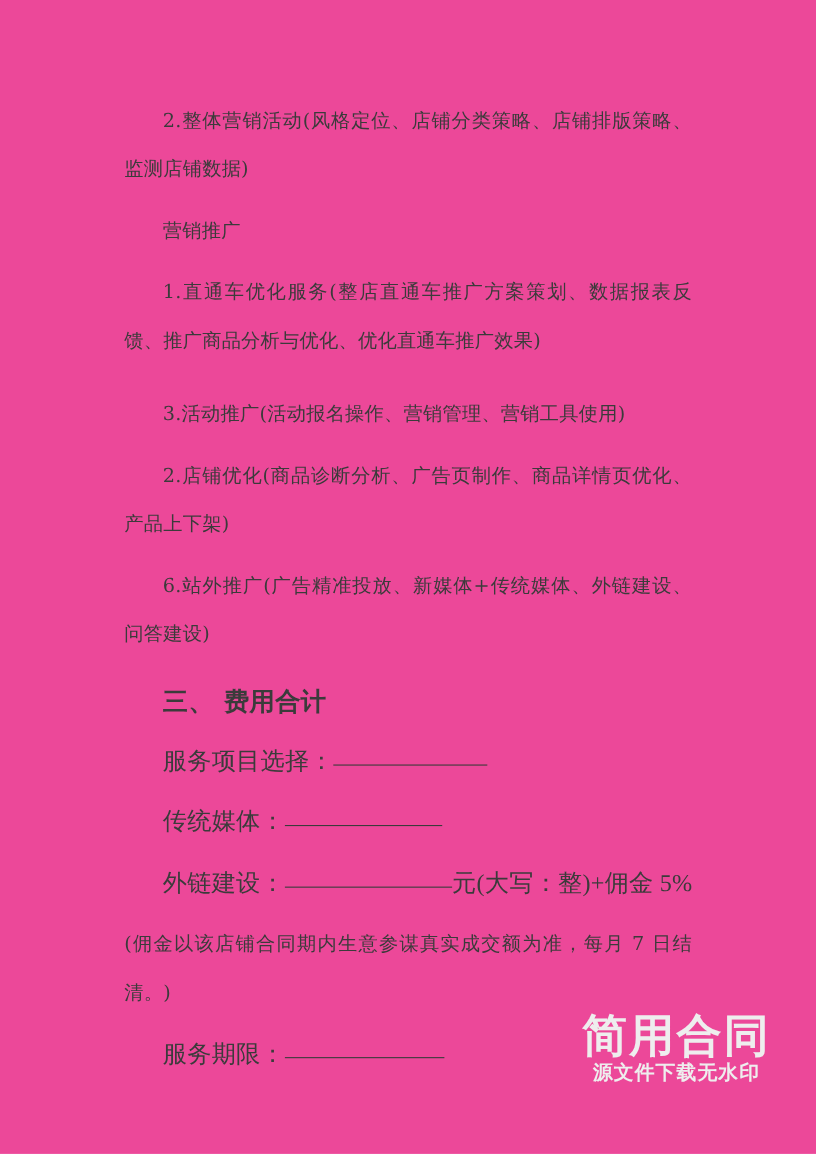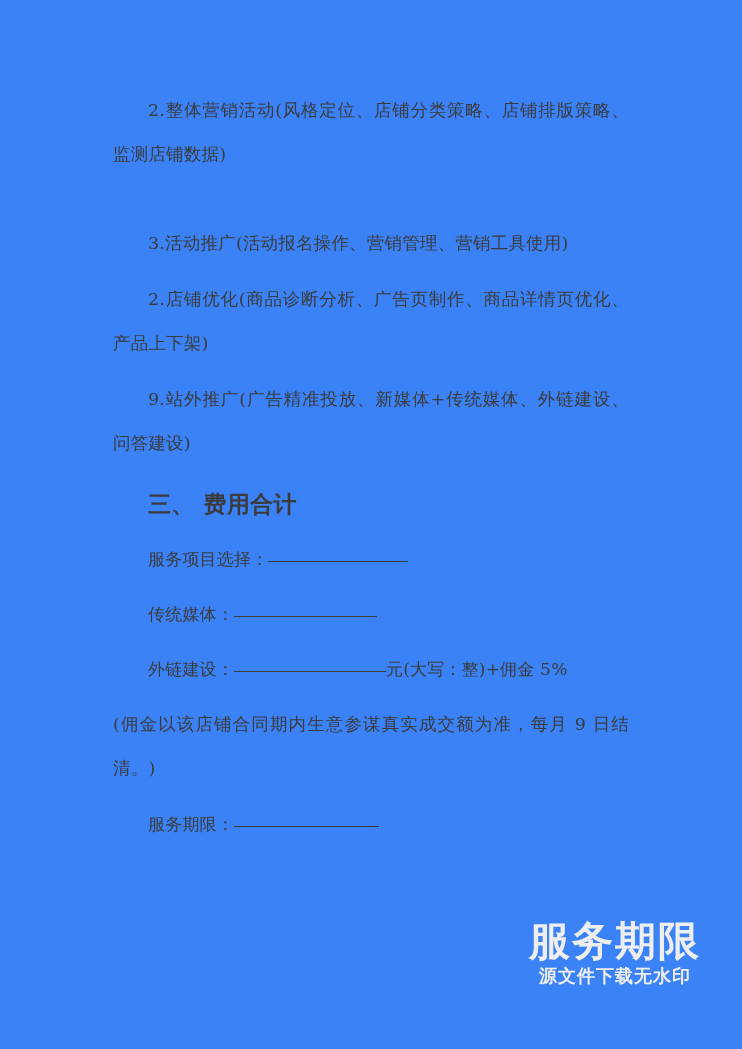--- a/index.html
+++ b/index.html
@@ -13,21 +13,21 @@
     position: relative;
     overflow: hidden;
     font-family: "DejaVu Serif", "Liberation Serif", serif;
     color: #3b3b3b;
     -webkit-font-smoothing: antialiased;
   }
 
   .page {
     position: absolute;
     inset: 0;
-    background: #3b82f6;
+    background: #ec4899;
   }
 
   .content {
     position: absolute;
     left: 113px;
     top: 88px;
     width: 516px;
   }
 
   
@@ -55,40 +55,41 @@
   }
   .heading .num {
     margin-right: 9px;
   }
 
   .spacer-sm { height: 11px; }
   .spacer-md { height: 16px; }
 
   
   .field {
-    font-size: 17px;
+    font-size: 22px;
     line-height: 44px;
     margin: 0;
     text-indent: 35px;
     white-space: nowrap;
     letter-spacing: 0.2px;
   }
   .field .blank {
     display: inline-block;
     border-bottom: 1.6px solid #3b3b3b;
     vertical-align: 3px;
     height: 17px;
   }
   .blank.w-long  { width: 140px; }
   .blank.w-mid   { width: 143px; }
   .blank.w-price { width: 152px; }
   .blank.w-short { width: 145px; }
 
   .field .suffix {
     margin-left: 0px;
+    font-family: Liberation Serif, serif;
   }
 
   
   .watermark {
     position: absolute;
     left: 500px;
     top: 918px;
     width: 230px;
     text-align: center;
     pointer-events: none;
@@ -117,38 +118,40 @@
 <body>
 
 <div class="page">
 
   <div class="content">
 
     <p class="para">2.整体营销活动(风格定位、店铺分类策略、店铺排版策略、监测店铺数据)</p>
 
     <div class="spacer-sm"></div>
 
+    <p class="para">营销推广</p>
 
     <div class="spacer-sm"></div>
 
+    <p class="para">1.直通车优化服务(整店直通车推广方案策划、数据报表反馈、推广商品分析与优化、优化直通车推广效果)</p>
 
     <div class="spacer-sm"></div>
 
 
     <div class="spacer-sm"></div>
 
     <p class="para">3.活动推广(活动报名操作、营销管理、营销工具使用)</p>
 
     <div class="spacer-sm"></div>
 
     <p class="para">2.店铺优化(商品诊断分析、广告页制作、商品详情页优化、产品上下架)</p>
 
     <div class="spacer-sm"></div>
 
-    <p class="para">9.站外推广(广告精准投放、新媒体+传统媒体、外链建设、问答建设)</p>
+    <p class="para">6.站外推广(广告精准投放、新媒体+传统媒体、外链建设、问答建设)</p>
 
     <div class="spacer-md"></div>
 
     <h2 class="heading">
       <span class="num">三、</span><span>费用合计</span>
     </h2>
 
     <div class="spacer-sm"></div>
 
     <p class="field">
@@ -162,28 +165,28 @@
     </p>
 
     <div class="spacer-sm"></div>
 
     <p class="field">
       <span>外链建设：</span><span class="blank w-price"></span><span class="suffix">元(大写：整)+佣金 5%</span>
     </p>
 
     <div class="spacer-sm"></div>
 
-    <p class="para no-indent">(佣金以该店铺合同期内生意参谋真实成交额为准，每月 9 日结清。)</p>
+    <p class="para no-indent">(佣金以该店铺合同期内生意参谋真实成交额为准，每月 7 日结清。)</p>
 
     <div class="spacer-sm"></div>
 
     <p class="field">
       <span>服务期限：</span><span class="blank w-short"></span>
     </p>
 
   </div>
 
   <div class="watermark">
-    <div class="wm-main">服务期限</div>
+    <div class="wm-main">简用合同</div>
     <div class="wm-sub">源文件下载无水印</div>
   </div>
 
 </div>
 
 </body></html>

